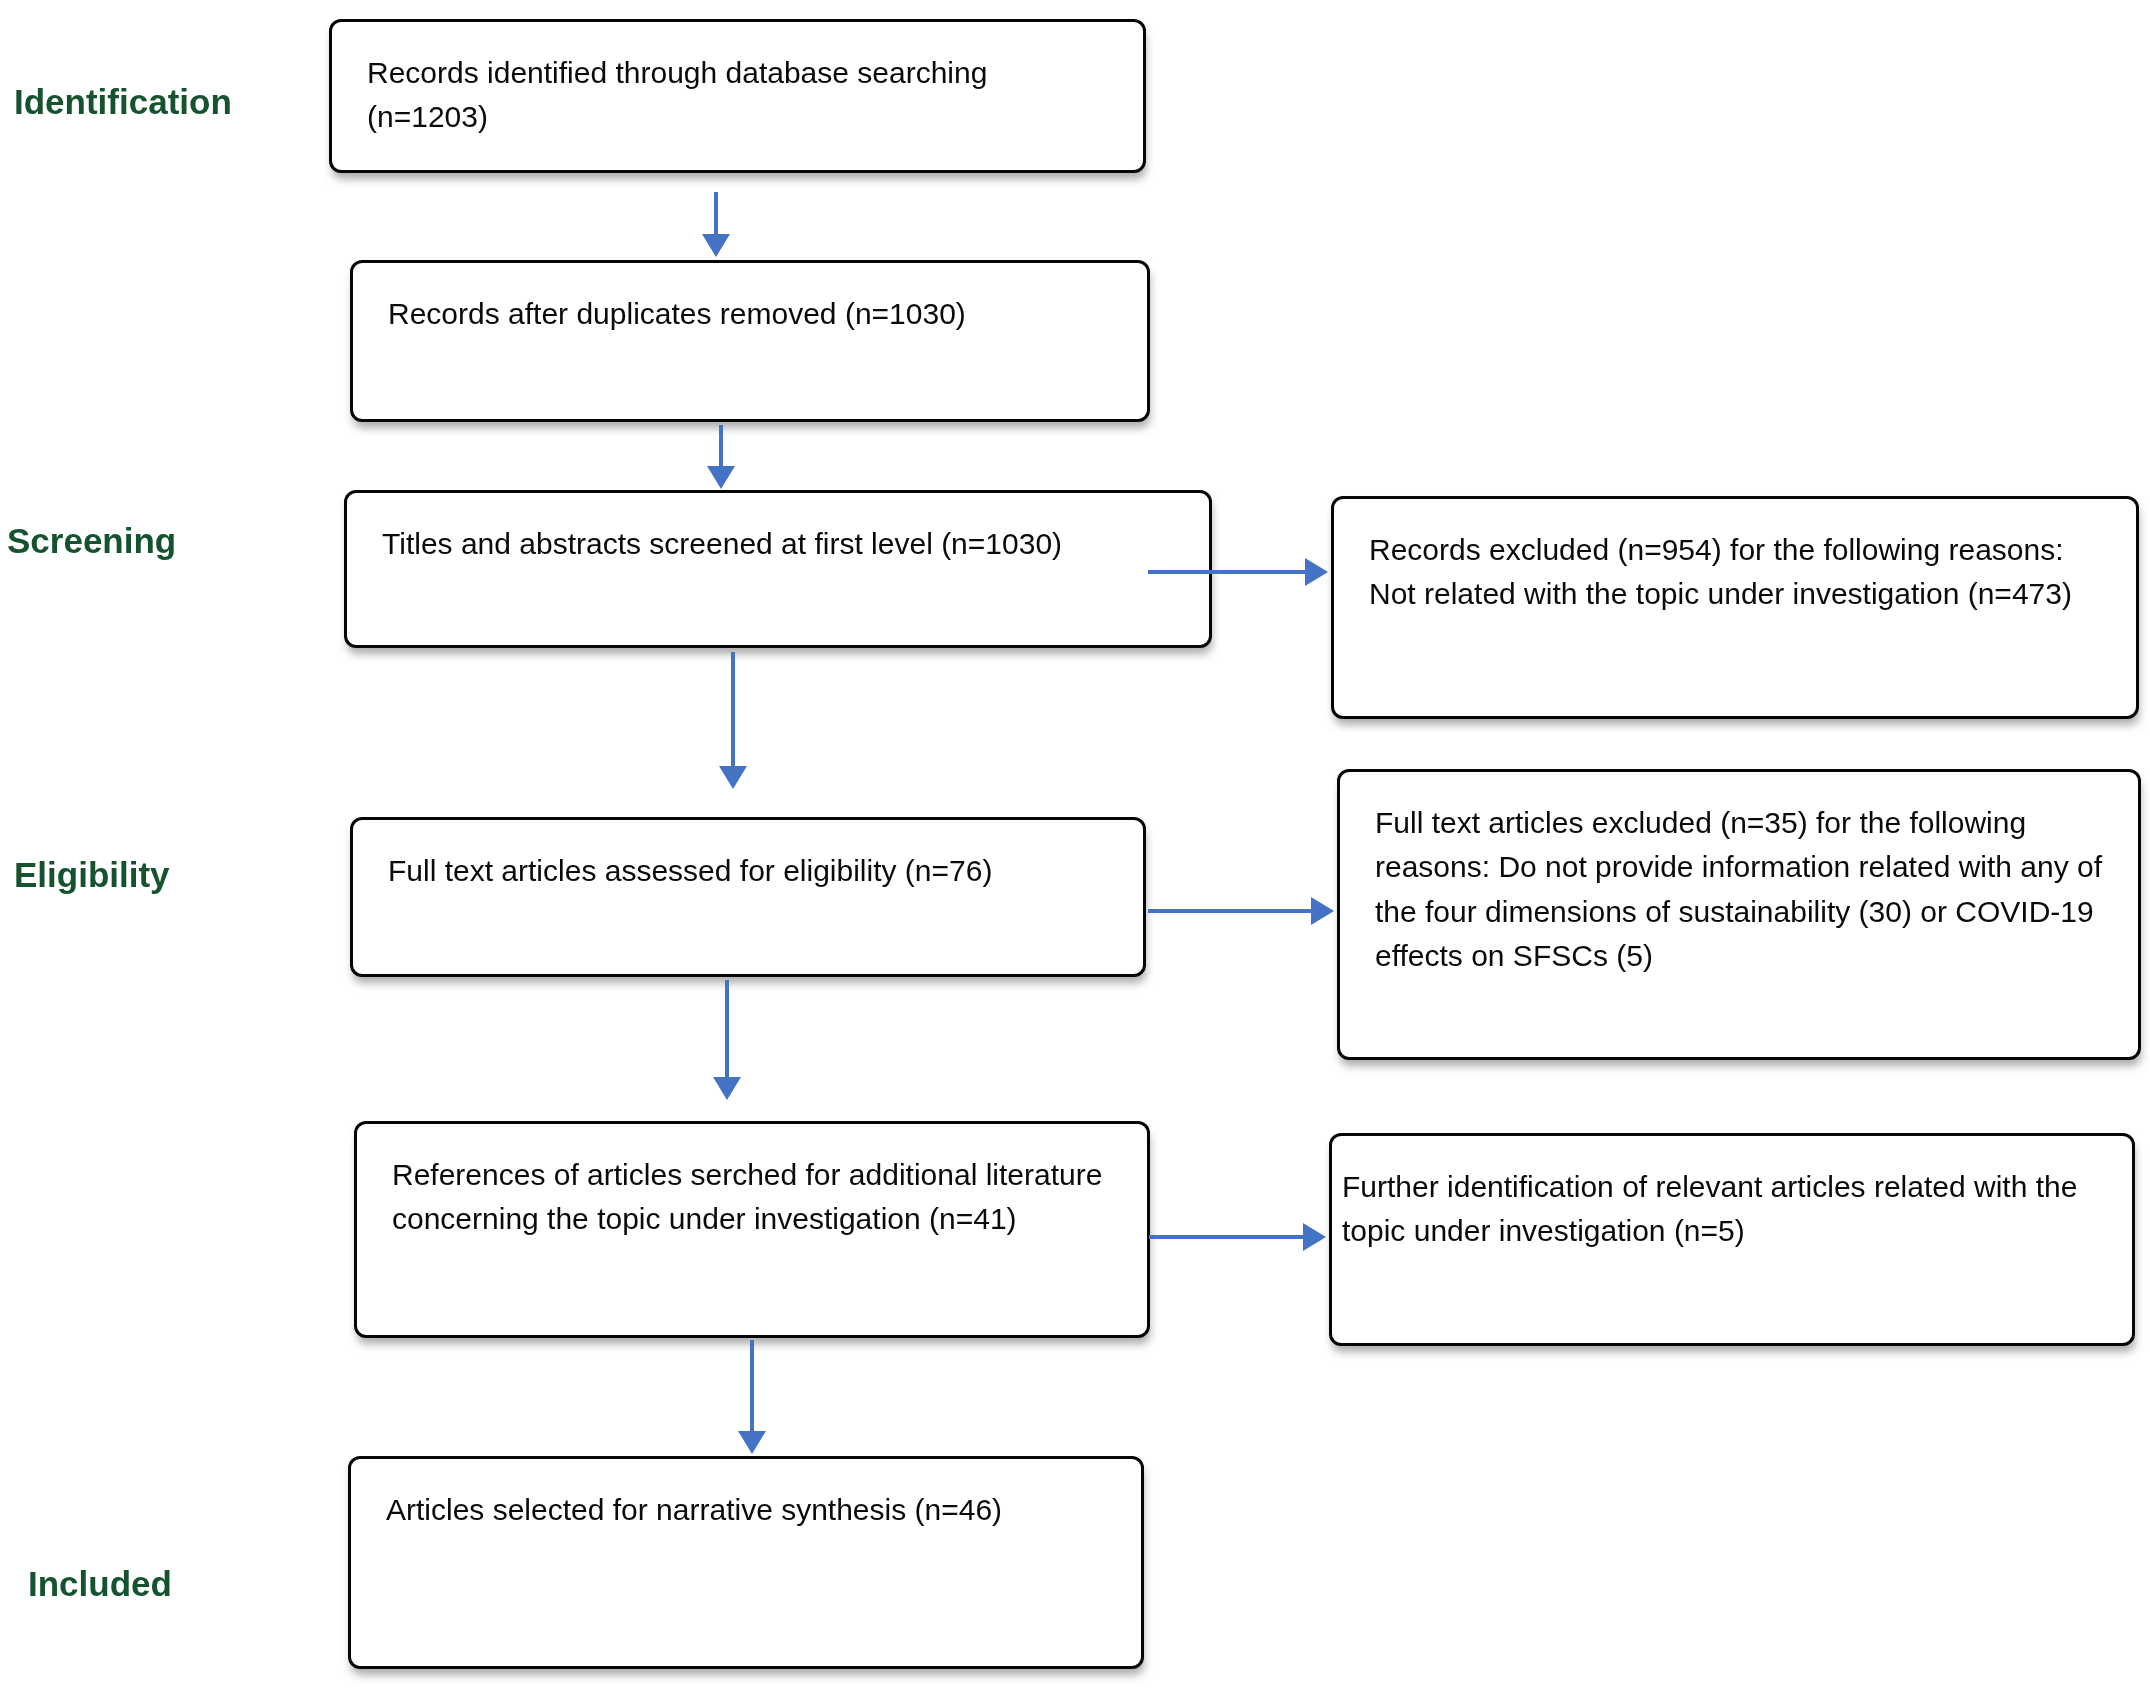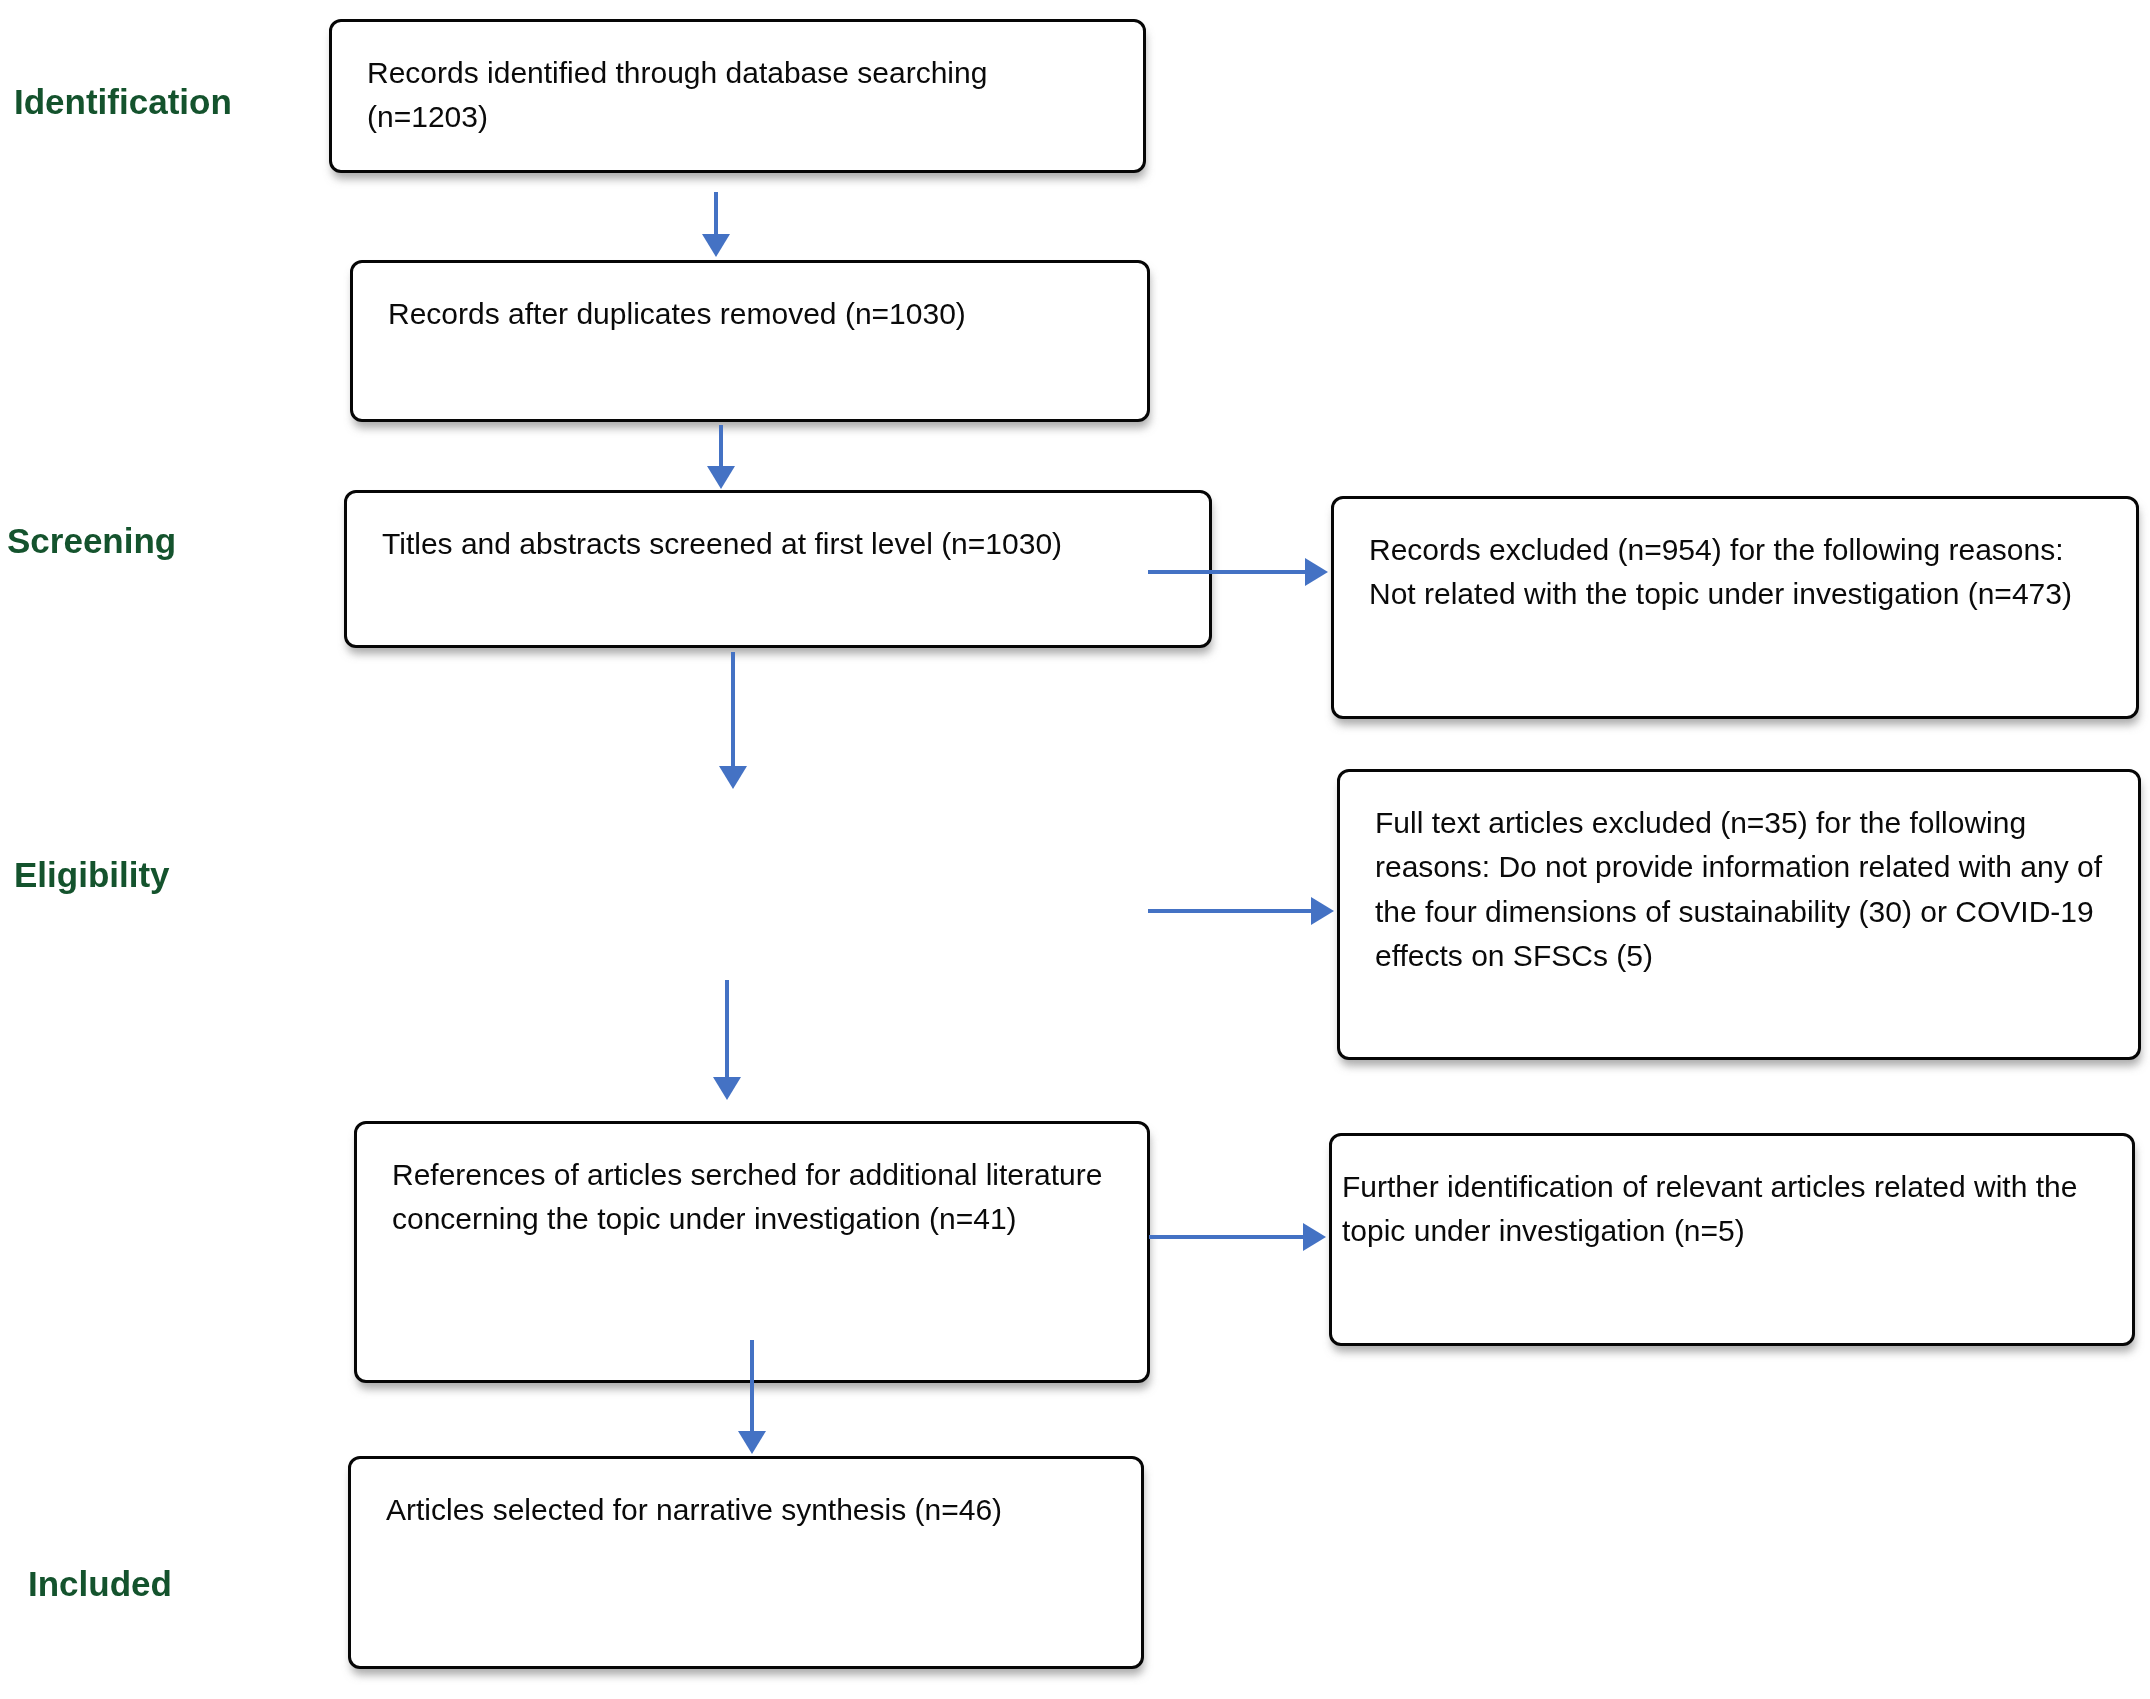--- a/index.html
+++ b/index.html
@@ -74,22 +74,25 @@
   </div>
 
   <div class="box" style="left:350px; top:260px; width:800px; height:162px;">
     <span>Records after duplicates removed (n=1030)</span>
   </div>
 
   <div class="box" style="left:344px; top:490px; width:868px; height:158px;">
     <span>Titles and abstracts screened at first level (n=1030)</span>
   </div>
 
+  <div class="box" style="left:350px; top:817px; width:796px; height:160px;">
+    <span>Full text articles assessed for eligibility (n=76)</span>
+  </div>
 
-  <div class="box" style="left:354px; top:1121px; width:796px; height:262px;">
+  <div class="box" style="left:354px; top:1121px; width:796px; height:217px;">
     <span>References of articles serched for additional literature concerning the topic under investigation (n=41)</span>
   </div>
 
   <div class="box" style="left:348px; top:1456px; width:796px; height:213px;">
     <span>Articles selected for narrative synthesis (n=46)</span>
   </div>
 
   <div class="box" style="left:1331px; top:496px; width:808px; height:223px;">
     <span>Records excluded (n=954) for the following reasons: Not related with the topic under investigation (n=473)</span>
   </div>

